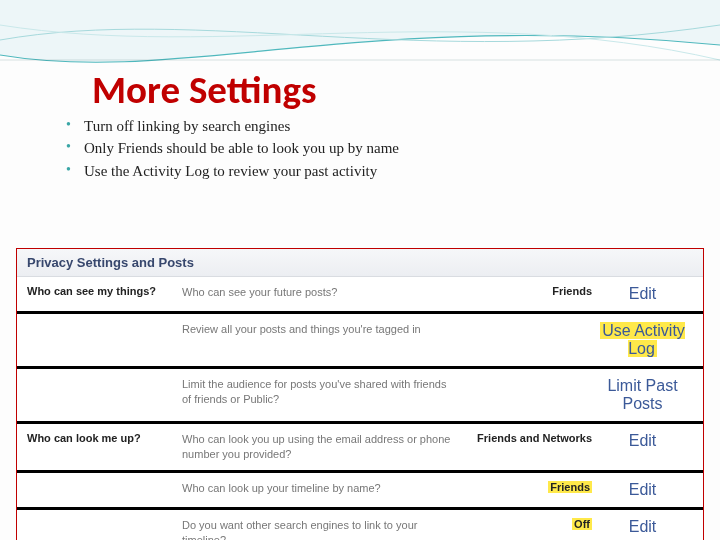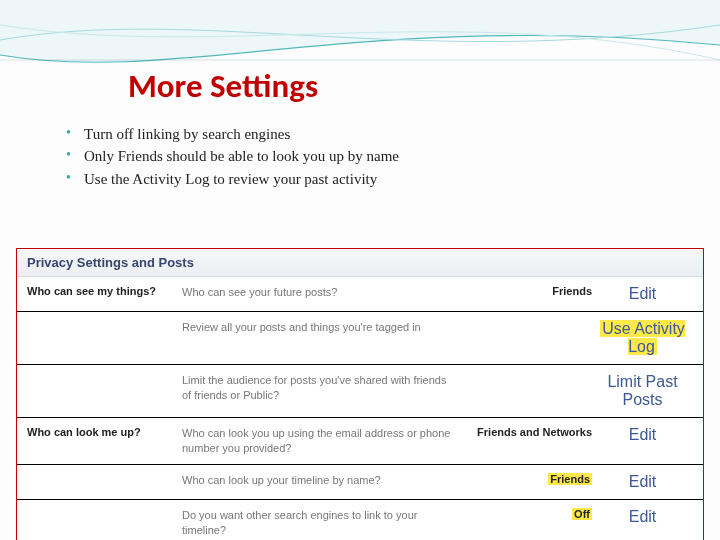--- a/index.html
+++ b/index.html
@@ -14,29 +14,28 @@
   .bg-curve {
     position: absolute;
     top: 0; left: 0;
     width: 720px; height: 120px;
     pointer-events: none;
   }
   .slide-title {
     position: absolute;
     top: 66px;
     left: 92px;
-    font-size: 33px;
+    font-size: 39px;
     font-weight: bold;
     color: #c00000;
     font-family: Calibri, Arial, sans-serif;
-    margin-left: 36px;
   }
   .bullets {
     position: absolute;
-    top: 124px;
+    top: 116px;
     left: 60px;
     width: 400px;
     font-size: 15px;
     color: #222;
     line-height: 1.35;
   }
   .bullets li {
     list-style: none;
     position: relative;
     padding-left: 24px;
@@ -63,21 +62,21 @@
     border-bottom: 1px solid #d9dce1;
     padding: 6px 10px;
     font-size: 13px;
     font-weight: bold;
     color: #37476d;
   }
   .row {
     display: flex;
     align-items: flex-start;
     padding: 8px 10px 8px 10px;
-    border-top: 1px solid #000000;
+    border-top: 3px solid #000000;
     font-size: 11px;
     color: #5a5f66;
     min-height: 30px;
   }
   .row:first-of-type { border-top: none; }
   .col-section {
     width: 155px;
     flex-shrink: 0;
     font-weight: bold;
     color: #222;

